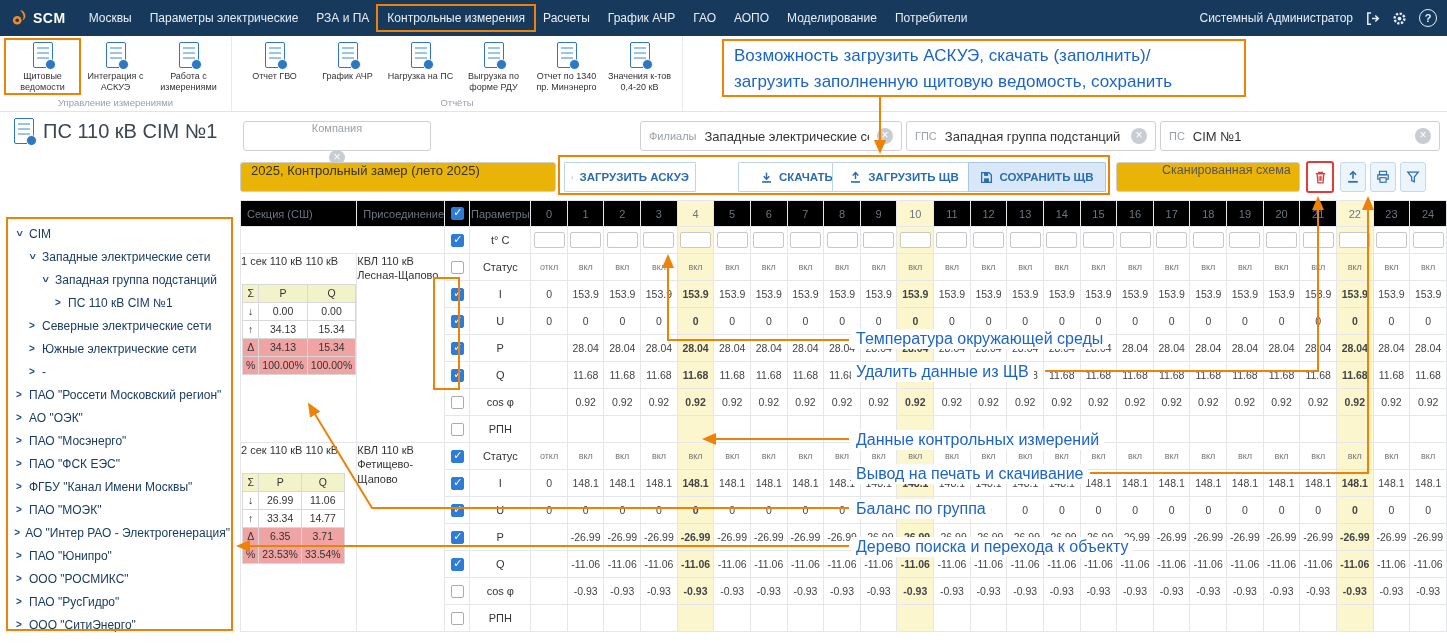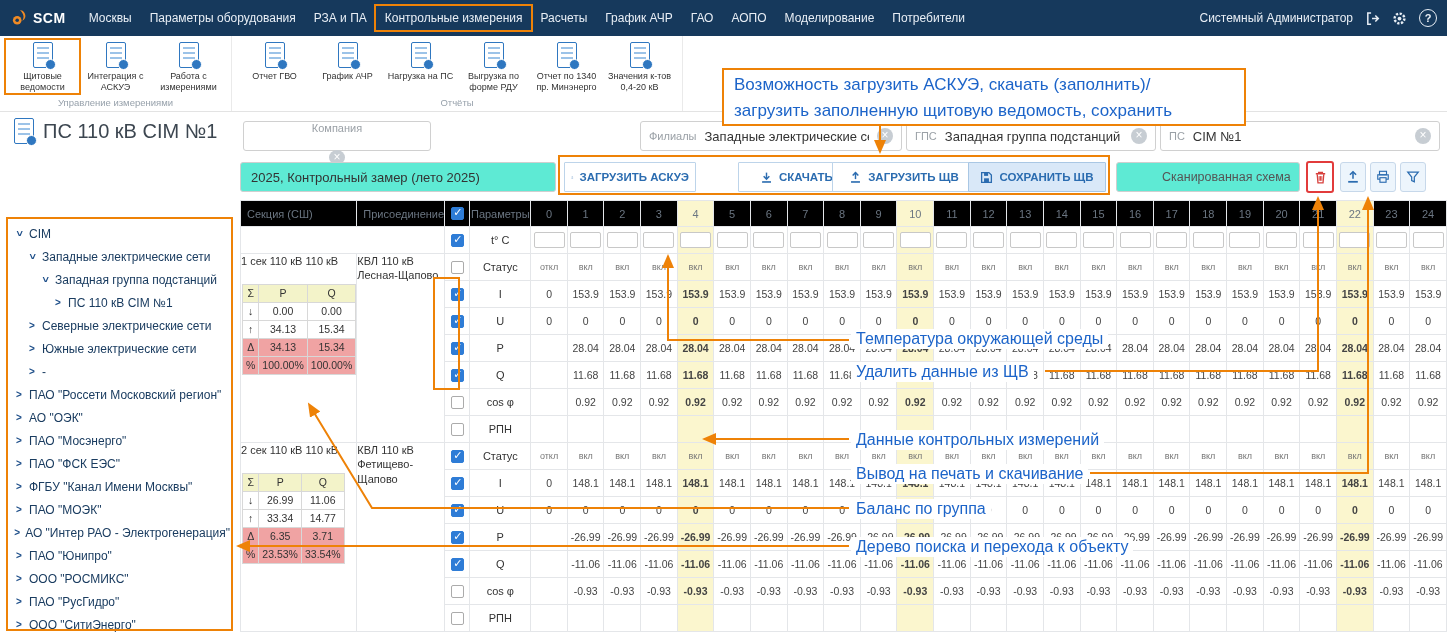--- a/index.html
+++ b/index.html
@@ -24,42 +24,42 @@
   .tb-items{display:flex;flex:1;align-items:flex-start;}
   .tb-item{width:73px;display:flex;flex-direction:column;align-items:center;gap:3px;padding-top:2px;cursor:pointer;}
   .tb-item.tb-hl{box-shadow:0 0 0 2px #EE8207;}
   .tb-label{font-size:9px;color:#333;text-align:center;line-height:1.2;}
   .tb-caption{font-size:9.5px;color:#97A1AB;text-align:center;padding:3px 0 2px;}
   .doc-icon{width:20px;height:26px;border:1.5px solid #2F77C0;border-radius:2px;position:relative;background:#fff;box-sizing:border-box;display:inline-block;}
   .doc-icon::before{content:"";position:absolute;left:3px;right:3px;top:4px;height:2px;background:#9CC3E8;box-shadow:0 5px 0 #9CC3E8,0 10px 0 #9CC3E8;}
   .doc-icon::after{content:"";position:absolute;right:-4px;bottom:-3px;width:9px;height:9px;border-radius:50%;background:#2F77C0;border:1px solid #fff;}
 
   
-  .callout{position:absolute;left:722px;top:39px;width:524px;height:58px;border:2px solid #EE8207;background:#fff;color:#1C64C9;font-size:17px;line-height:1.5;padding:2px 10px;box-sizing:border-box;z-index:8;margin-top:29px;}
+  .callout{position:absolute;left:722px;top:39px;width:524px;height:58px;border:2px solid #EE8207;background:#fff;color:#1C64C9;font-size:17px;line-height:1.5;padding:2px 10px;box-sizing:border-box;z-index:8;}
 
   
   .page-title{position:absolute;left:14px;top:118px;display:flex;align-items:center;gap:9px;font-size:20px;color:#3C4650;}
   .filter-box{position:absolute;top:121px;height:30px;background:#fff;border:1px solid #D0D0D0;border-radius:3px;display:flex;align-items:center;padding:0 8px;gap:8px;box-sizing:border-box;cursor:pointer;}
   .filter-box.f0{left:243px;width:188px;flex-direction:column;}
   .filter-box.f1{left:640px;width:262px;}
   .filter-box.f2{left:906px;width:250px;}
   .filter-box.f3{left:1160px;width:280px;}
   .filter-label{font-size:11px;color:#9AA0A6;white-space:nowrap;}
   .filter-value{font-size:13px;color:#333;flex:1;white-space:nowrap;overflow:hidden;}
   .filter-clear{width:16px;height:16px;min-width:16px;border-radius:50%;background:#C7CDD3;color:#fff;font-size:12px;line-height:15px;text-align:center;cursor:pointer;}
 
   
   .tree{position:absolute;left:12px;top:222px;width:218px;}
   .tree-item{display:flex;align-items:center;gap:5px;height:23px;font-size:12px;color:#1A3C60;cursor:pointer;white-space:nowrap;}
   .chev{display:inline-block;width:10px;font-size:10px;font-weight:bold;color:#1D4E89;text-align:center;}
   .chev.exp{transform:rotate(90deg);}
 
   
   .controls{position:absolute;left:240px;top:160px;width:1200px;height:36px;}
-  .select-box{position:absolute;top:2px;height:30px;background:#5eead4;border:1px solid #CFCFCF;border-radius:3px;display:flex;align-items:center;padding:0 10px;box-sizing:border-box;font-size:13px;color:#333;cursor:pointer;white-space:nowrap;overflow:hidden;}
+  .select-box{position:absolute;top:2px;height:30px;background:#eab308;border:1px solid #CFCFCF;border-radius:3px;display:flex;align-items:flex-start;padding:0 10px;box-sizing:border-box;font-size:13px;color:#333;cursor:pointer;white-space:nowrap;overflow:hidden;}
   .period{left:0;width:316px;}
   .scheme{left:876px;width:184px;font-size:12.5px;color:#555;padding-left:45px;}
   .btn-blue{position:absolute;top:2px;height:30px;border:1px solid #BDD4EA;background:#fff;color:#2B6CB0;font-size:11.5px;font-weight:bold;border-radius:1px;display:flex;align-items:center;justify-content:center;gap:6px;box-sizing:border-box;cursor:pointer;font-family:inherit;white-space:nowrap;}
   .btn-blue.active{background:#D9E8F8;border-color:#A9C7E4;}
   .btn-b0{left:324px;width:132px;}
   .btn-b1{left:462px;width:140px;margin-left:36px;}
   .btn-b2{left:592px;width:144px;}
   .btn-b3{left:728px;width:138px;}
   .icon-btn{position:absolute;top:2px;width:26px;height:30px;background:#EDF5FC;border:1px solid #C7D8EA;border-radius:3px;display:flex;align-items:center;justify-content:center;cursor:pointer;padding:0;}
   .trash-btn{left:1066px;top:1px;width:28px;height:32px;background:#fff;border:2px solid #E23B3B;}
@@ -111,21 +111,21 @@
     <div class="logo">
       <svg viewBox="0 0 20 20" width="18" height="18">
           <path d="M11 1 C15 5 16.5 9 13.5 13 C18 11.5 18.5 5.5 14 2 Z" fill="#F08A24"></path>
           <circle cx="8" cy="12.5" r="4.8" fill="#F08A24"></circle>
           <circle cx="8" cy="12.5" r="2" fill="#16395C"></circle>
         </svg>
       <span class="logo-text">SCM</span>
     </div>
     <nav class="nav-items" id="nav-items">
         <div class="nav-item">Москвы</div>
-        <div class="nav-item">Параметры оборудования</div>
+        <div class="nav-item">Параметры электрические</div>
         <div class="nav-item">РЗА и ПА</div>
         <div class="nav-item hl">Контрольные измерения</div>
         <div class="nav-item">Расчеты</div>
         <div class="nav-item">График АЧР</div>
         <div class="nav-item">ГАО</div>
         <div class="nav-item">АОПО</div>
         <div class="nav-item">Моделирование</div>
         <div class="nav-item">Потребители</div>
       </nav>
     <div class="nav-right">

